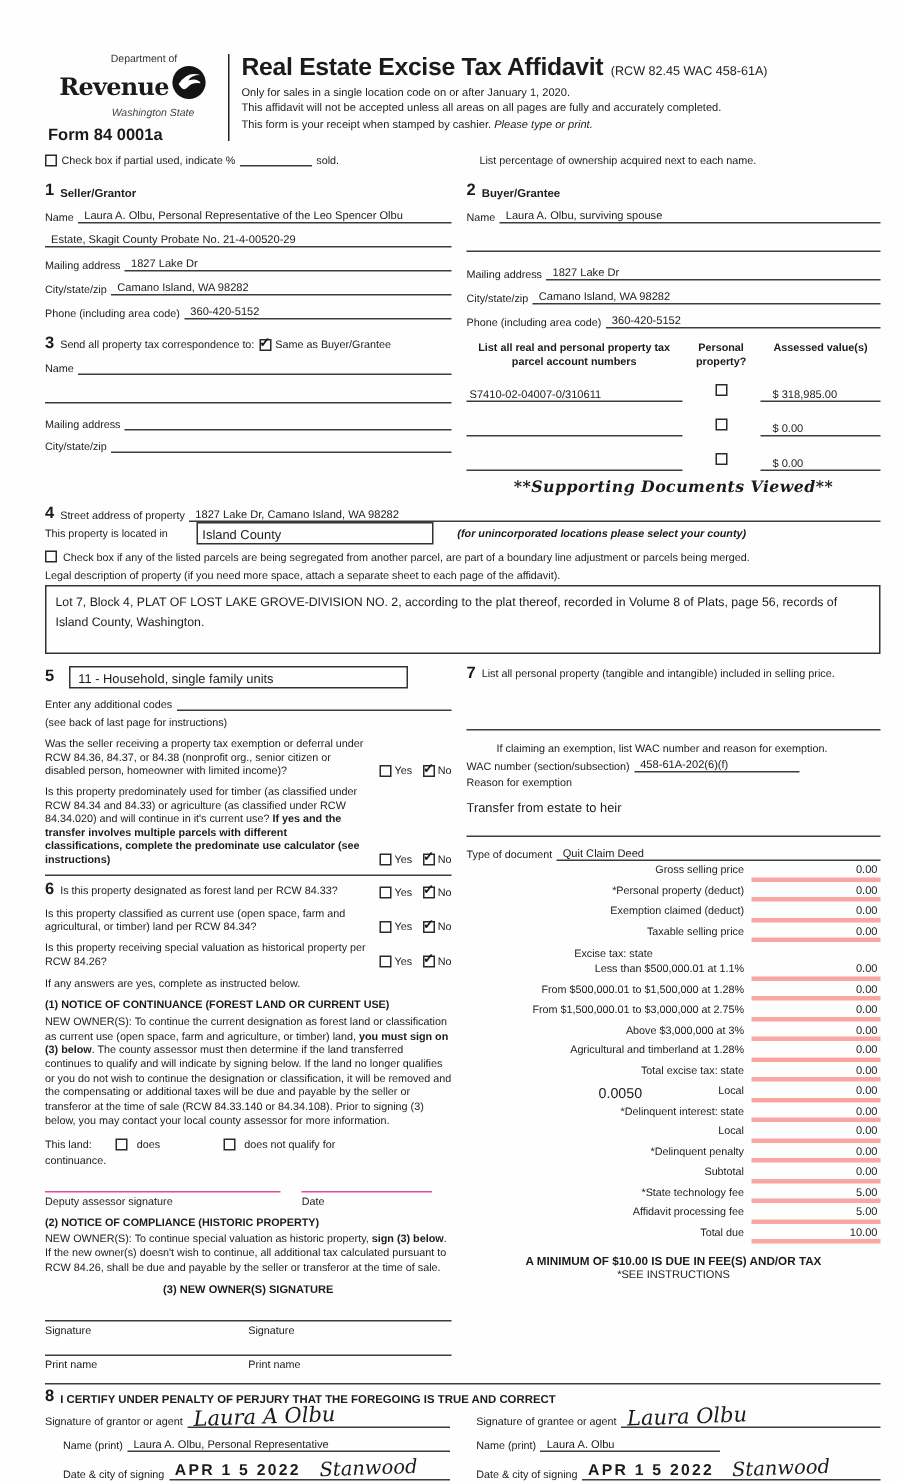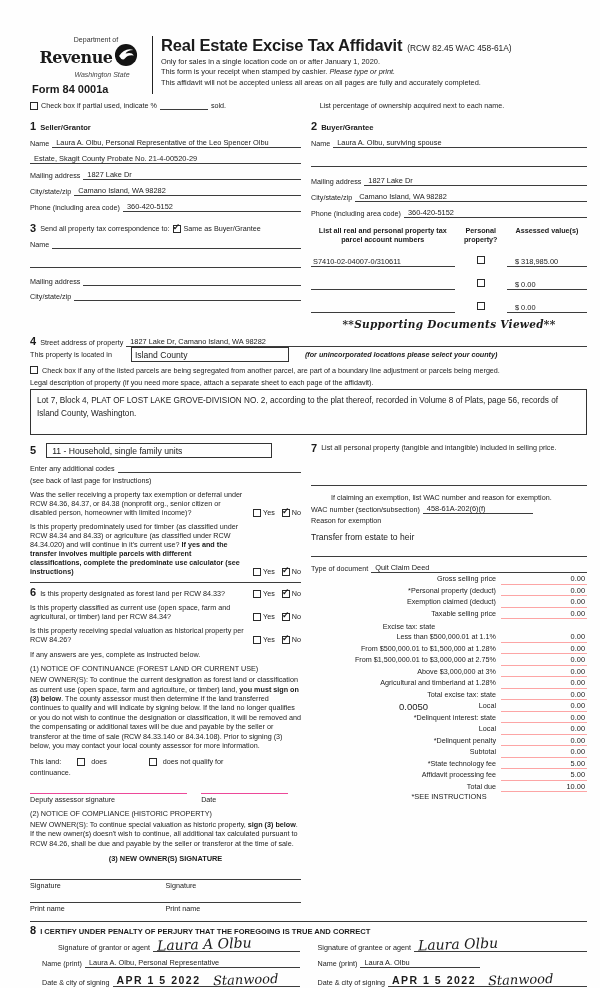--- a/index.html
+++ b/index.html
@@ -60,36 +60,36 @@
   .county-box { border:1px solid #333; width:158px; font-size:8.6px; padding:1.5px 3px; }
   .located-note { font-size:7.2px; font-weight:bold; font-style:italic; }
   .seg-row { display:flex; align-items:flex-start; gap:4px; margin-top:4px; font-size:7.2px; }
   .legal-lbl { font-size:7.2px; margin-top:3px; }
   .legal-box { border:1px solid #333; margin-top:2px; padding:5px 6px; font-size:8.2px;
                line-height:1.55; height:46px; }
   
   .code-box { border:1px solid #333; flex:1; font-size:8.6px; padding:1.5px 5px; margin-left:6px; }
   .note7 { font-size:7.2px; line-height:1.3; flex:1; }
   .hr { border-top:1px solid #3c3c3c; margin-top:6px; }
-  .bold-title { font-size:7.2px; font-weight:normal; margin-top:5px; }
+  .bold-title { font-size:7.2px; font-weight:bold; margin-top:5px; }
   .para { font-size:7.2px; line-height:1.3; margin-top:2px; text-align:left; }
   .land-row { font-size:7.2px; margin-top:7px; line-height:1.5; }
   .land-row .cb { margin:0 4px -1px 14px; }
   .dep-row { display:flex; gap:14px; margin-top:14px; }
   .dep-col1 { width:58%; } .dep-col2 { width:32%; }
   .topline { border-top:1px solid #ec4899; font-size:7.2px; padding-top:1px; }
   .sig3-title { font-size:7.4px; font-weight:bold; text-align:center; margin-top:6px; }
   .sig3-grid { display:flex; }
   .sig3-col { flex:1; }
   .sigline { border-bottom:1px solid #3c3c3c; height:13px; }
   .siglab { font-size:7.2px; margin-top:1px; }
   
   .trow { display:flex; align-items:flex-start; margin-top:1px; position:relative; }
   .tl { flex:1; text-align:right; font-size:7.2px; white-space:nowrap; }
-  .tline { width:86px; border-bottom:1px solid #fca5a5; text-align:right; font-size:7.4px;
+  .tline { width:86px; border-bottom:3px solid #fca5a5; text-align:right; font-size:7.4px;
            padding:0 2px 0.5px 0; margin-left:5px; min-height:9.5px; }
   .texc { flex:1; text-align:center; font-size:7.2px; padding-right:80px; margin-top:2px; }
   .trate { position:absolute; left:88px; bottom:0; font-size:9.5px; }
   .min-note { font-size:7.8px; font-weight:bold; text-align:center; margin-top:7px; }
   .see-instr { font-size:7.4px; text-align:center; }
   .stamp { font-weight:bold; font-size:10.5px; letter-spacing:1.5px; white-space:nowrap; }
   .script { font-family:"DejaVu Serif", serif; font-style:italic; font-size:14px; line-height:0.75;
             white-space:nowrap; display:inline-block; transform:rotate(-2deg); }
   
   .sec8 { margin-top:8px; border-top:1px solid #3c3c3c; padding-top:3px; }
@@ -117,22 +117,22 @@
       <div class="state-line">Washington State</div>
       <div class="form-no">Form 84 0001a</div>
     </div>
     <div class="hdr-div"></div>
     <div class="title-block">
       <div class="title-row">
         <span class="main-title">Real Estate Excise Tax Affidavit</span>
         <span class="title-ref">(RCW 82.45 WAC 458-61A)</span>
       </div>
       <div class="instr">Only for sales in a single location code on or after January 1, 2020.</div>
+      <div class="instr">This affidavit will not be accepted unless all areas on all pages are fully and accurately completed.</div>
       <div class="instr"><span>This form is your receipt when stamped by cashier. </span><span class="em">Please type or print.</span></div>
-      <div class="instr">This affidavit will not be accepted unless all areas on all pages are fully and accurately completed.</div>
     </div>
   </div>
 
   <div class="subhdr">
     <div class="subhdr-left">
       <span class="cb"></span>
       <span>Check box if partial used, indicate %</span>
       <span class="pct-line"></span>
       <span>sold.</span>
     </div>
@@ -459,33 +459,34 @@
         </div>
       <div class="trow">
           <span class="tl">Affidavit processing fee</span>
           <span class="tline">5.00</span>
         </div>
       <div class="trow">
           <span class="tl">Total due</span>
           <span class="tline">10.00</span>
         </div>
 
+      <div class="min-note">A MINIMUM OF $10.00 IS DUE IN FEE(S) AND/OR TAX</div>
       <div class="see-instr">*SEE INSTRUCTIONS</div>
     </div>
   </div>
 
   <div class="sec8">
     <div class="cert-head">
       <span class="sn">8</span>
       <span class="sh">I CERTIFY UNDER PENALTY OF PERJURY THAT THE FOREGOING IS TRUE AND CORRECT</span>
     </div>
     <div class="cert-grid">
       <div class="cert-col">
         <div class="fld" style="margin-top:3px;">
-            <span class="lbl" style="margin-left:28px;">Signature of grantor or agent</span>
+            <span class="lbl" style="margin-left:0;">Signature of grantor or agent</span>
           <span class="flexu"><span class="script">Laura A Olbu</span></span>
           </div>
         <div class="fld">
             <span class="lbl" style="margin-left:12px;">Name (print)</span>
           <span class="flexu">Laura A. Olbu, Personal Representative</span>
           </div>
         <div class="fld">
             <span class="lbl" style="margin-left:12px;">Date &amp; city of signing</span>
           <span class="flexu"><span class="stamp">APR 1 5 2022</span>
             <span class="script" style="font-size:13px; margin-left:10px;">Stanwood</span></span>

